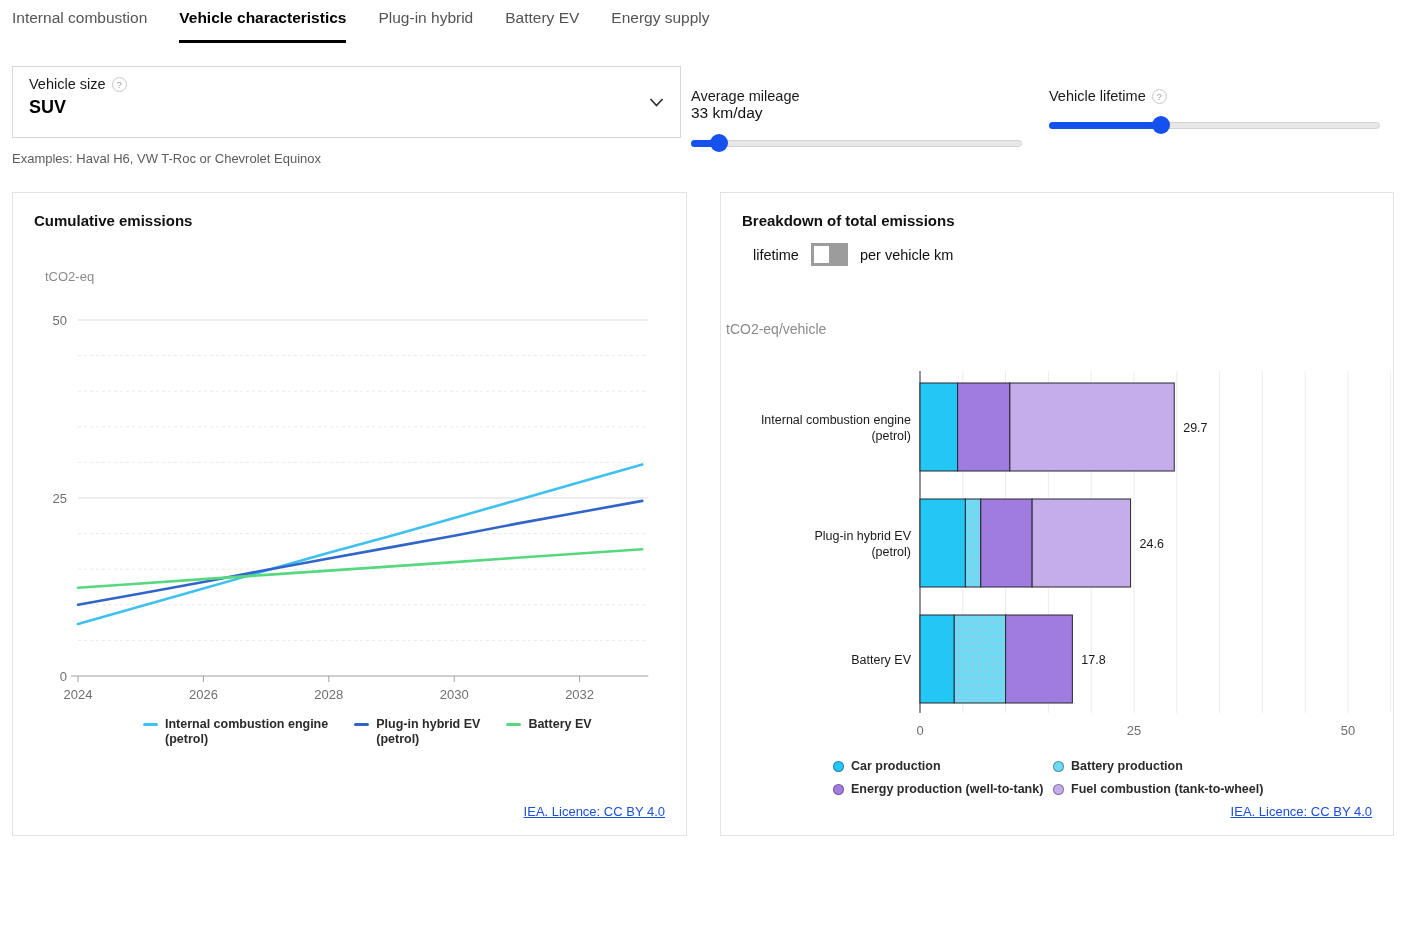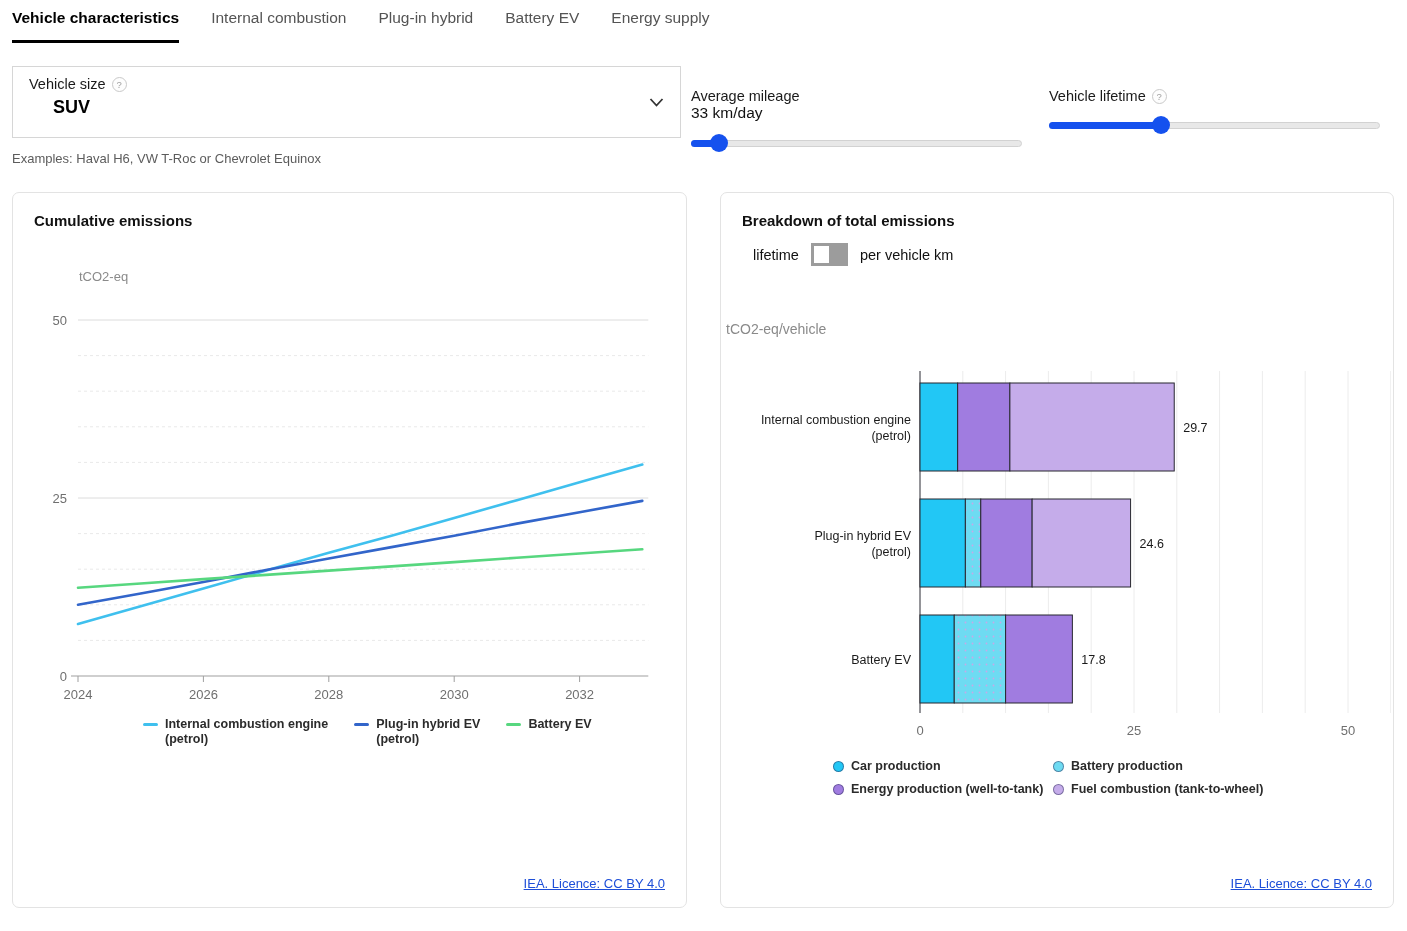--- a/index.html
+++ b/index.html
@@ -10,36 +10,36 @@
   .tabbar { position:absolute; left:12px; top:0; display:flex; gap:32px; }
   .tab { font-size:15.5px; color:#545454; padding:9px 0 13px 0; cursor:pointer; border-bottom:3px solid transparent; white-space:nowrap; }
   .tab.active { color:#000; font-weight:bold; border-bottom-color:#000; }
 
   
   .select-group { position:absolute; left:12px; top:66px; width:669px; height:72px; display:flex; border:1px solid #d6d6d6; background:#fff; }
   .select-box { flex:1; padding:9px 16px 8px 16px; position:relative; cursor:pointer; }
   .select-box + .select-box { border-left:1px solid #d6d6d6; }
   .ctl-label { font-size:14.5px; color:#1a1a1a; display:flex; align-items:center; gap:6px; }
   .select-value { font-size:18px; margin-top:5px; color:#000; }
-  .select-value.bold { font-weight:bold;margin-left:24px; }
+  .select-value.bold { font-weight:bold; }
   .select-value.placeholder { color:#828282; font-size:17px; font-weight:normal; }
   .chevron { position:absolute; right:16px; top:50%; margin-top:-4px; }
   .help { display:inline-flex; align-items:center; justify-content:center; width:15px; height:15px; border:1px solid #c9c9c9; border-radius:50%; font-size:9.5px; color:#9e9e9e; background:#fdfdfd; cursor:pointer; }
   .examples { position:absolute; left:12px; top:151px; font-size:13px; color:#5c5c5c; }
 
   .slider-block { position:absolute; top:74px; width:331px; }
   .slider-block .ctl-label { font-size:14.5px;margin-top:14px; }
   .slider-value { font-size:15.5px; margin-top:0; color:#111; }
   .slider { position:relative; margin-top:12px; height:18px; cursor:pointer; }
   .slider .track { position:absolute; left:0; right:0; top:6px; height:7px; border-radius:4px; background:#e8e8e8; border:1px solid #d2d2d2; }
   .slider .fill { position:absolute; left:0; top:6px; height:7px; border-radius:4px; background:#1551ee; }
   .slider .knob { position:absolute; top:0; width:18px; height:18px; border-radius:50%; background:#1551ee; }
 
   
-  .card { position:absolute; top:192px; height:716px; background:#fff; border:1px solid #e3e3e3; border-radius:7px; }
+  .card { position:absolute; top:192px; height:644px; background:#fff; border:1px solid #e3e3e3; border-radius:0; }
   .card-left { left:12px; width:675px; }
   .card-right { left:720px; width:674px; }
   .card-title { position:absolute; left:21px; top:19px; font-size:15px; font-weight:bold; color:#111; }
   .license { position:absolute; right:21px; bottom:16px; font-size:13px; color:#1d4ed8; text-decoration:underline; cursor:pointer; }
 
   svg text { font-family:"Liberation Sans", sans-serif; }
 
   
   .line-legend { position:absolute; left:130px; top:524px; display:flex; gap:26px; }
   .line-legend .item { display:flex; gap:7px; align-items:flex-start; cursor:pointer; }
@@ -58,22 +58,22 @@
   .bar-legend .item { display:flex; align-items:center; gap:7px; cursor:pointer; }
   .bar-legend .dot { width:11px; height:11px; border-radius:50%; border:1.5px solid rgba(35,35,80,.45); flex:0 0 auto; }
   .bar-legend .lbl { font-size:12.5px; font-weight:bold; color:#2b2b2b; white-space:nowrap; }
 </style>
 </head>
 <body>
 
 <div id="app">
 
   <div class="tabbar">
+      <div class="tab">Internal combustion</div>
       <div class="tab active">Vehicle characteristics</div>
-      <div class="tab">Internal combustion</div>
       <div class="tab">Plug-in hybrid</div>
       <div class="tab">Battery EV</div>
       <div class="tab">Energy supply</div>
     </div>
 
   <div class="select-group">
     <div class="select-box">
       <div class="ctl-label">
         <span>Vehicle size</span>
         <span class="help">?</span>
@@ -106,21 +106,21 @@
       <div class="track"></div>
       <div class="fill" id="lifetime-fill" style="width: 33.8%;"></div>
       <div class="knob" id="lifetime-knob" style="left: calc(33.8% - 9px);"></div>
     </div>
   </div>
 
   <div class="examples">Examples: Haval H6, VW T-Roc or Chevrolet Equinox</div>
 
   <div class="card card-left">
     <div class="card-title">Cumulative emissions</div>
-    <div class="unit-label" style="left:32px; top:76px;margin-left:34px;">tCO2-eq</div>
+    <div class="unit-label" style="left:32px; top:76px;">tCO2-eq</div>
     <svg id="line-chart" width="655" height="470" style="position:absolute; left:10px; top:60px;">
         <g>
           <line x1="55" x2="625.3000000000001" y1="387.4" y2="387.4" stroke="#e9e9e9" stroke-width="1" stroke-dasharray="3,3"></line>
           <line x1="55" x2="625.3000000000001" y1="351.8" y2="351.8" stroke="#e9e9e9" stroke-width="1" stroke-dasharray="3,3"></line>
           <line x1="55" x2="625.3000000000001" y1="316.2" y2="316.2" stroke="#e9e9e9" stroke-width="1" stroke-dasharray="3,3"></line>
           <line x1="55" x2="625.3000000000001" y1="280.6" y2="280.6" stroke="#e9e9e9" stroke-width="1" stroke-dasharray="3,3"></line>
           <line x1="55" x2="625.3000000000001" y1="245" y2="245" stroke="#dcdcdc" stroke-width="1" stroke-dasharray="none"></line>
           <line x1="55" x2="625.3000000000001" y1="209.4" y2="209.4" stroke="#e9e9e9" stroke-width="1" stroke-dasharray="3,3"></line>
           <line x1="55" x2="625.3000000000001" y1="173.79999999999998" y2="173.79999999999998" stroke="#e9e9e9" stroke-width="1" stroke-dasharray="3,3"></line>
           <line x1="55" x2="625.3000000000001" y1="138.2" y2="138.2" stroke="#e9e9e9" stroke-width="1" stroke-dasharray="3,3"></line>

